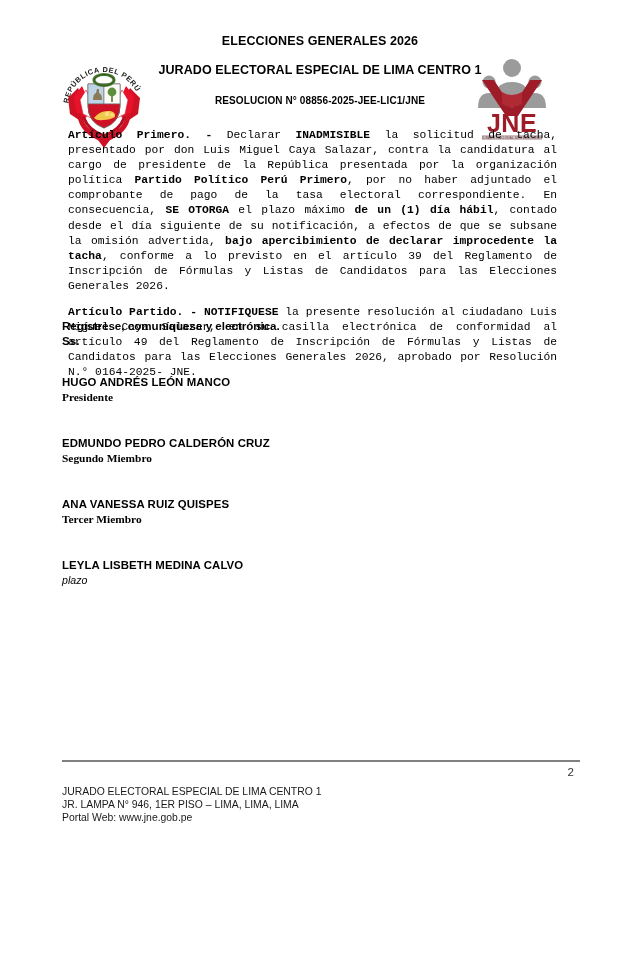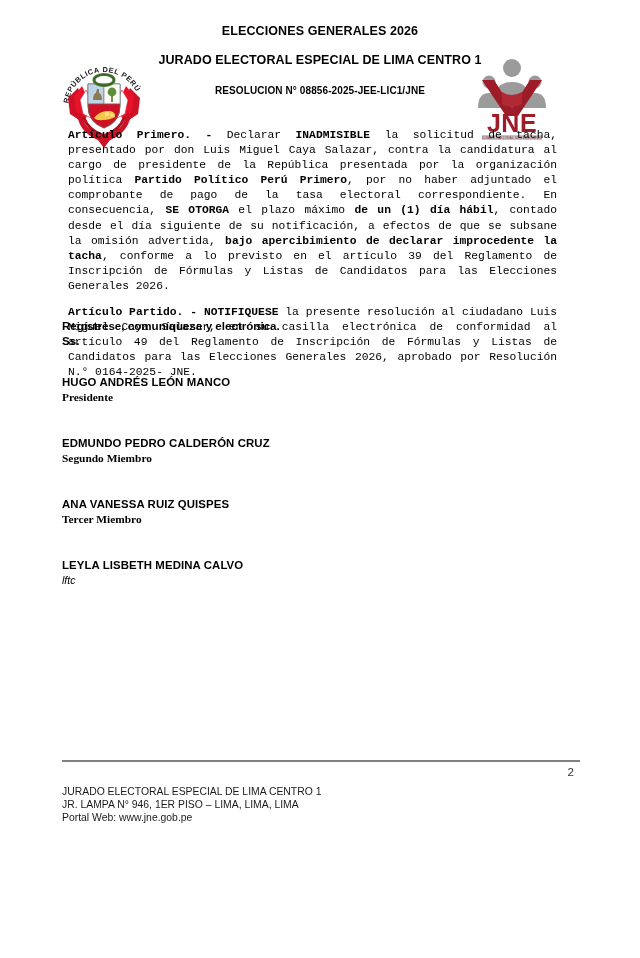--- a/index.html
+++ b/index.html
@@ -39,21 +39,21 @@
     width: 400px;
     text-align: center;
   }
   .header-line {
     font-weight: bold;
     font-size: 12.5px;
     letter-spacing: 0.1px;
     line-height: 1.15;
     white-space: nowrap;
   }
-  .header-line.l1 { font-size: 12.5px; }
+  .header-line.l1 { margin-top: 10px; font-size: 12.5px; }
   .header-line.l2 { margin-top: 15px; font-size: 12.5px; }
   .header-line.l3 { margin-top: 17px; font-size: 10px; }
 
   
   .emblem-peru {
     position: absolute;
     left: 58px;
     top: 32px;
     width: 92px;
     height: 92px;
@@ -252,21 +252,21 @@
     <div class="sign-role">Segundo Miembro</div>
   </div>
 
   <div class="sign-block sb3">
     <div class="sign-name">ANA VANESSA RUIZ QUISPES</div>
     <div class="sign-role">Tercer Miembro</div>
   </div>
 
   <div class="sign-block sb4">
     <div class="sign-name">LEYLA LISBETH MEDINA CALVO</div>
-    <div class="initials">lftc</div>
+    <div class="initials">plazo</div>
   </div>
 
   <div class="footer-rule"></div>
   <div class="page-number">2</div>
   <div class="footer-text">
     <div>JURADO ELECTORAL ESPECIAL DE LIMA CENTRO 1</div>
     <div>JR. LAMPA N° 946, 1ER PISO – LIMA, LIMA, LIMA</div>
     <div>Portal Web: www.jne.gob.pe</div>
   </div>
 

